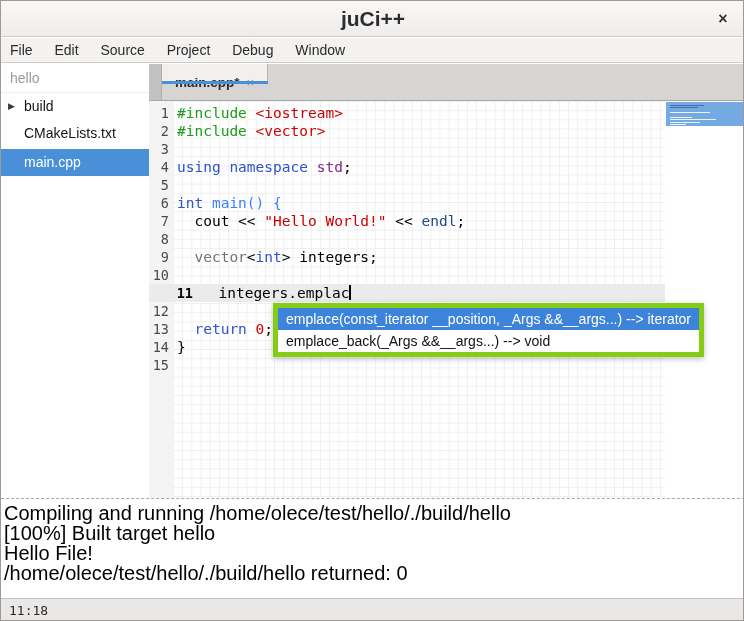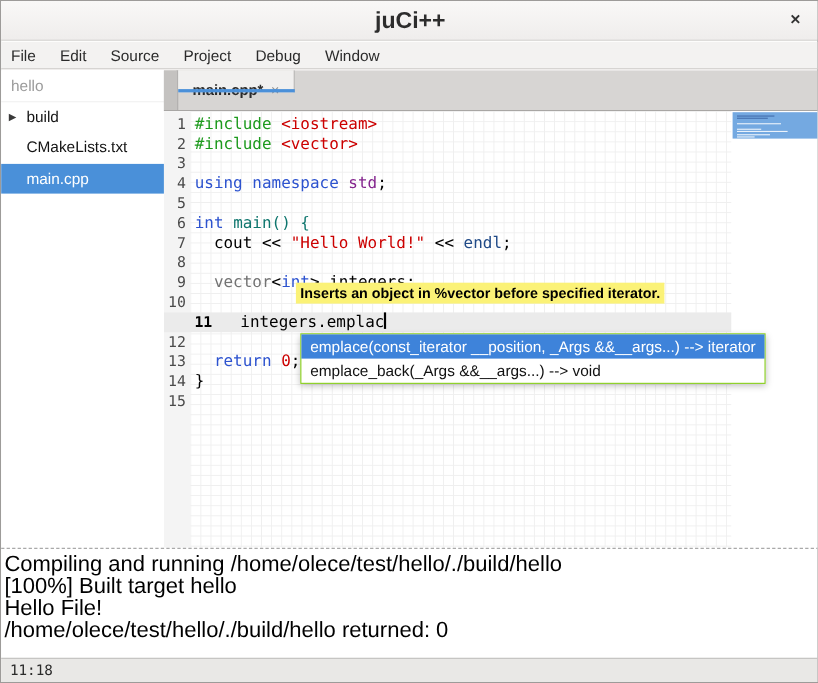--- a/index.html
+++ b/index.html
@@ -51,21 +51,21 @@
   .code-text{margin-left:8px;color:#000;}
   .cursor{display:inline-block;width:1.5px;height:15px;background:#000;vertical-align:-2px;}
   
   .minimap{position:absolute;right:0;top:0;bottom:0;width:80px;background:#fff;}
   .minimap-thumb{position:absolute;left:1px;right:0;top:1px;height:24px;background:#74a9e1;
     padding:3px 0 0 4px;}
   .mm-row{height:1px;margin-bottom:1.4px;}
   
   .doc-tooltip{position:absolute;left:268px;top:256px;height:19px;line-height:19px;
     background:#fbf277;color:#000;font-size:13px;font-weight:bold;padding:0 4px;white-space:nowrap;z-index:5;}
-  .completion{position:absolute;left:272px;top:302px;background:#fff;border:1px solid #84cc16;
+  .completion{position:absolute;left:272px;top:302px;background:#fff;border:5px solid #84cc16;
     box-shadow:0 2px 6px rgba(0,0,0,.25);z-index:6;white-space:nowrap;}
   .comp-row{padding:2px 8px;font-size:14px;line-height:18px;color:#111;}
   .comp-row.selected{background:#3e83da;color:#fff;}
   
   .output{position:absolute;left:0;top:497px;width:744px;height:100px;background:#fff;
     border-top:1px dashed #a9a9a9;padding:4px 3px;font-size:20px;line-height:20px;color:#000;}
   .statusbar{position:absolute;left:0;top:597px;width:744px;height:24px;background:#e9e8e6;
     border-top:1px solid #c2c1bf;font-family:"DejaVu Sans Mono",monospace;font-size:13px;
     line-height:23px;padding-left:8px;color:#2b2b2b;}
 </style>
@@ -113,21 +113,21 @@
   <div class="editor">
     <div class="gutter"></div>
     <div class="gridarea"></div>
     <div class="current-line"></div>
     <div class="code-lines" id="code-lines">
         <div class="code-line"><span class="line-num">1</span><span class="code-text"><span style="color: rgb(29, 154, 29);">#include </span><span style="color: rgb(204, 0, 0);">&lt;iostream&gt;</span></span></div>
         <div class="code-line"><span class="line-num">2</span><span class="code-text"><span style="color: rgb(29, 154, 29);">#include </span><span style="color: rgb(204, 0, 0);">&lt;vector&gt;</span></span></div>
         <div class="code-line"><span class="line-num">3</span><span class="code-text"></span></div>
         <div class="code-line"><span class="line-num">4</span><span class="code-text"><span style="color: rgb(45, 83, 207);">using</span><span style="color: rgb(0, 0, 0);"> </span><span style="color: rgb(45, 83, 207);">namespace</span><span style="color: rgb(0, 0, 0);"> </span><span style="color: rgb(133, 39, 143);">std</span><span style="color: rgb(0, 0, 0);">;</span></span></div>
         <div class="code-line"><span class="line-num">5</span><span class="code-text"></span></div>
-        <div class="code-line"><span class="line-num">6</span><span class="code-text"><span style="color: rgb(45, 83, 207);">int</span><span style="color: #0f766e;"> main() {</span></span></div>
+        <div class="code-line"><span class="line-num">6</span><span class="code-text"><span style="color: rgb(45, 83, 207);">int</span><span style="color: #3b82f6;"> main() {</span></span></div>
         <div class="code-line"><span class="line-num">7</span><span class="code-text"><span style="color: rgb(0, 0, 0);">  cout &lt;&lt; </span><span style="color: rgb(204, 0, 0);">"Hello World!"</span><span style="color: rgb(0, 0, 0);"> &lt;&lt; </span><span style="color: rgb(32, 74, 135);">endl</span><span style="color: rgb(0, 0, 0);">;</span></span></div>
         <div class="code-line"><span class="line-num">8</span><span class="code-text"></span></div>
         <div class="code-line"><span class="line-num">9</span><span class="code-text"><span style="color: rgb(0, 0, 0);">  </span><span style="color: #737373;">vector</span><span style="color: rgb(0, 0, 0);">&lt;</span><span style="color: rgb(45, 83, 207);">int</span><span style="color: rgb(0, 0, 0);">&gt;</span><span style="color: rgb(0, 0, 0);"> integers;</span></span></div>
         <div class="code-line"><span class="line-num">10</span><span class="code-text"></span></div>
         <div class="code-line cur"><span class="line-num">11</span><span class="code-text"><span style="color: rgb(0, 0, 0);">  integers.emplac</span><span class="cursor"></span></span></div>
         <div class="code-line"><span class="line-num">12</span><span class="code-text"></span></div>
         <div class="code-line"><span class="line-num">13</span><span class="code-text"><span style="color: rgb(0, 0, 0);">  </span><span style="color: rgb(45, 83, 207);">return</span><span style="color: rgb(0, 0, 0);"> </span><span style="color: rgb(204, 0, 0);">0</span><span style="color: rgb(0, 0, 0);">;</span></span></div>
         <div class="code-line"><span class="line-num">14</span><span class="code-text"><span style="color: rgb(0, 0, 0);">}</span></span></div>
         <div class="code-line"><span class="line-num">15</span><span class="code-text"></span></div>
       </div>
@@ -139,21 +139,20 @@
           <div class="mm-row" style="width: 40px; background: rgba(255, 255, 255, 0.85);"></div>
           <div class="mm-row" style="width: 0px; background: rgba(255, 255, 255, 0.85);"></div>
           <div class="mm-row" style="width: 22px; background: rgba(255, 255, 255, 0.85);"></div>
           <div class="mm-row" style="width: 46px; background: rgba(255, 255, 255, 0.85);"></div>
           <div class="mm-row" style="width: 30px; background: rgba(255, 255, 255, 0.85);"></div>
           <div class="mm-row" style="width: 16px; background: rgba(255, 255, 255, 0.85);"></div>
         </div>
     </div>
   </div>
 
-  <div class="doc-tooltip">Inserts an object in %vector before specified iterator.</div>
 
   <div class="completion">
     <div class="comp-row selected">emplace(const_iterator __position, _Args &amp;&amp;__args...) --&gt; iterator</div>
     <div class="comp-row">emplace_back(_Args &amp;&amp;__args...) --&gt; void</div>
   </div>
 
   <div class="output">
     <div>Compiling and running /home/olece/test/hello/./build/hello</div>
     <div>[100%] Built target hello</div>
     <div>Hello File!</div>

